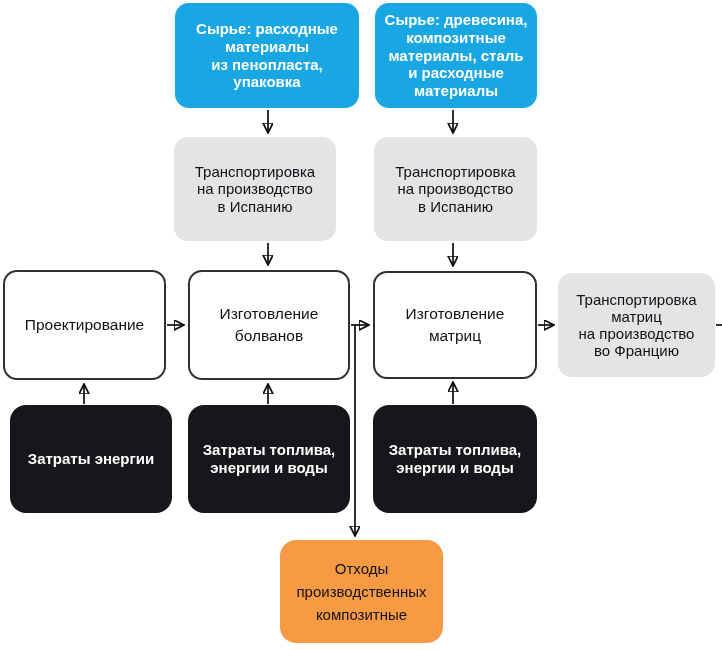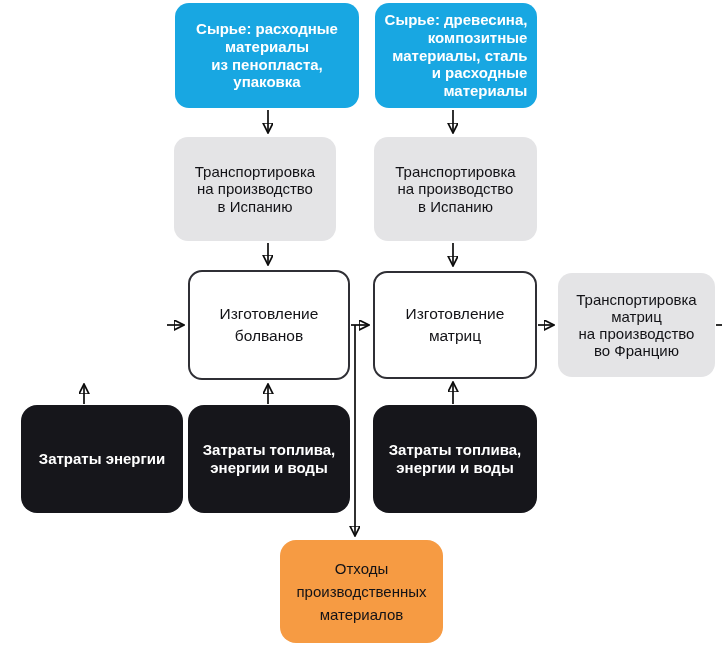--- a/index.html
+++ b/index.html
@@ -92,51 +92,52 @@
     <line x1="268" y1="404" x2="268" y2="385" marker-end="url(#ah)"></line>
     <line x1="453" y1="404" x2="453" y2="383" marker-end="url(#ah)"></line>
     <path d="M355,325 L355,535" marker-end="url(#ah)"></path>
   </svg>
 
   <div class="node node-input" style="left:175px; top:3px; width:184px; height:105px;">Сырье: расходные
 материалы
 из пенопласта,
 упаковка</div>
 
-  <div class="node node-input" style="left:375px; top:3px; width:162px; height:105px;text-align:right;">Сырье: древесина,
+  <div class="node node-input" style="left:375px; top:3px; width:162px; height:105px;">Сырье: древесина,
 композитные
 материалы, сталь
 и расходные
 материалы</div>
 
   <div class="node node-transport" style="left:174px; top:137px; width:162px; height:104px;">Транспортировка
 на производство
 в Испанию</div>
 
   <div class="node node-transport" style="left:374px; top:137px; width:163px; height:104px;">Транспортировка
 на производство
 в Испанию</div>
 
+  <div class="node node-process" style="left:3px; top:270px; width:163px; height:110px;">Проектирование</div>
 
   <div class="node node-process" style="left:188px; top:270px; width:162px; height:110px;">Изготовление
 болванов</div>
 
   <div class="node node-process" style="left:373px; top:271px; width:164px; height:108px;">Изготовление
 матриц</div>
 
   <div class="node node-transport" style="left:558px; top:273px; width:157px; height:104px;">Транспортировка
 матриц
 на производство
 во Францию</div>
 
-  <div class="node node-resource" style="left:21px; top:405px; width:162px; height:108px;">Затраты энергии</div>
+  <div class="node node-resource" style="left:10px; top:405px; width:162px; height:108px;">Затраты энергии</div>
 
   <div class="node node-resource" style="left:188px; top:405px; width:162px; height:108px;">Затраты топлива,
 энергии и воды</div>
 
   <div class="node node-resource" style="left:373px; top:405px; width:164px; height:108px;">Затраты топлива,
 энергии и воды</div>
 
   <div class="node node-waste" style="left:280px; top:540px; width:163px; height:103px;">Отходы
 производственных
-материалов</div>
+композитные</div>
 
 </div>
 
 </body></html>

